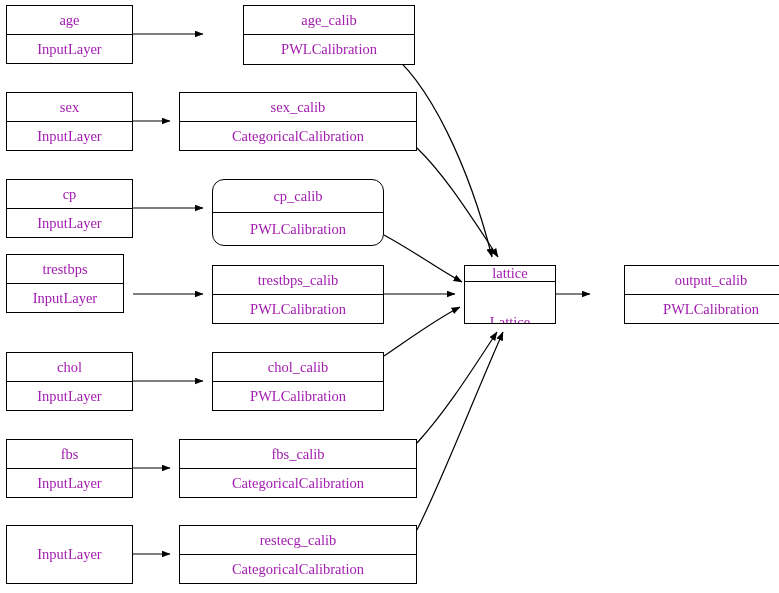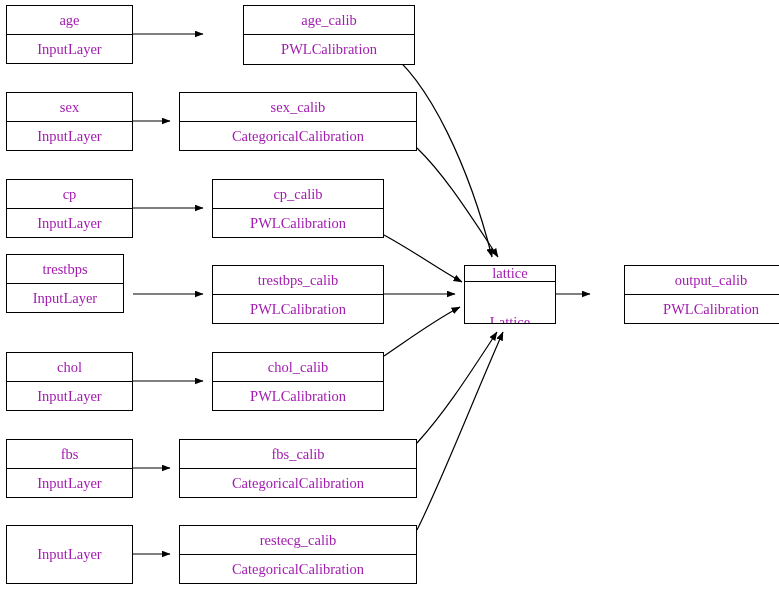--- a/index.html
+++ b/index.html
@@ -99,21 +99,21 @@
   <div class="node" style="left:179px; top:92px; width:238px; height:59px;">
     <div class="cell top">sex_calib</div>
     <div class="cell">CategoricalCalibration</div>
   </div>
 
   <div class="node" style="left:6px; top:179px; width:127px; height:59px;">
     <div class="cell top">cp</div>
     <div class="cell">InputLayer</div>
   </div>
 
-  <div class="node" style="left:212px; top:179px; width:172px; height:59px;">
+  <div class="node" style="left:212px; top:179px; width:172px; height:67px;border-radius:12px;">
     <div class="cell top">cp_calib</div>
     <div class="cell">PWLCalibration</div>
   </div>
 
   <div class="node" style="left:6px; top:254px; width:118px; height:59px;">
     <div class="cell top">trestbps</div>
     <div class="cell">InputLayer</div>
   </div>
 
   <div class="node" style="left:212px; top:265px; width:172px; height:59px;">

